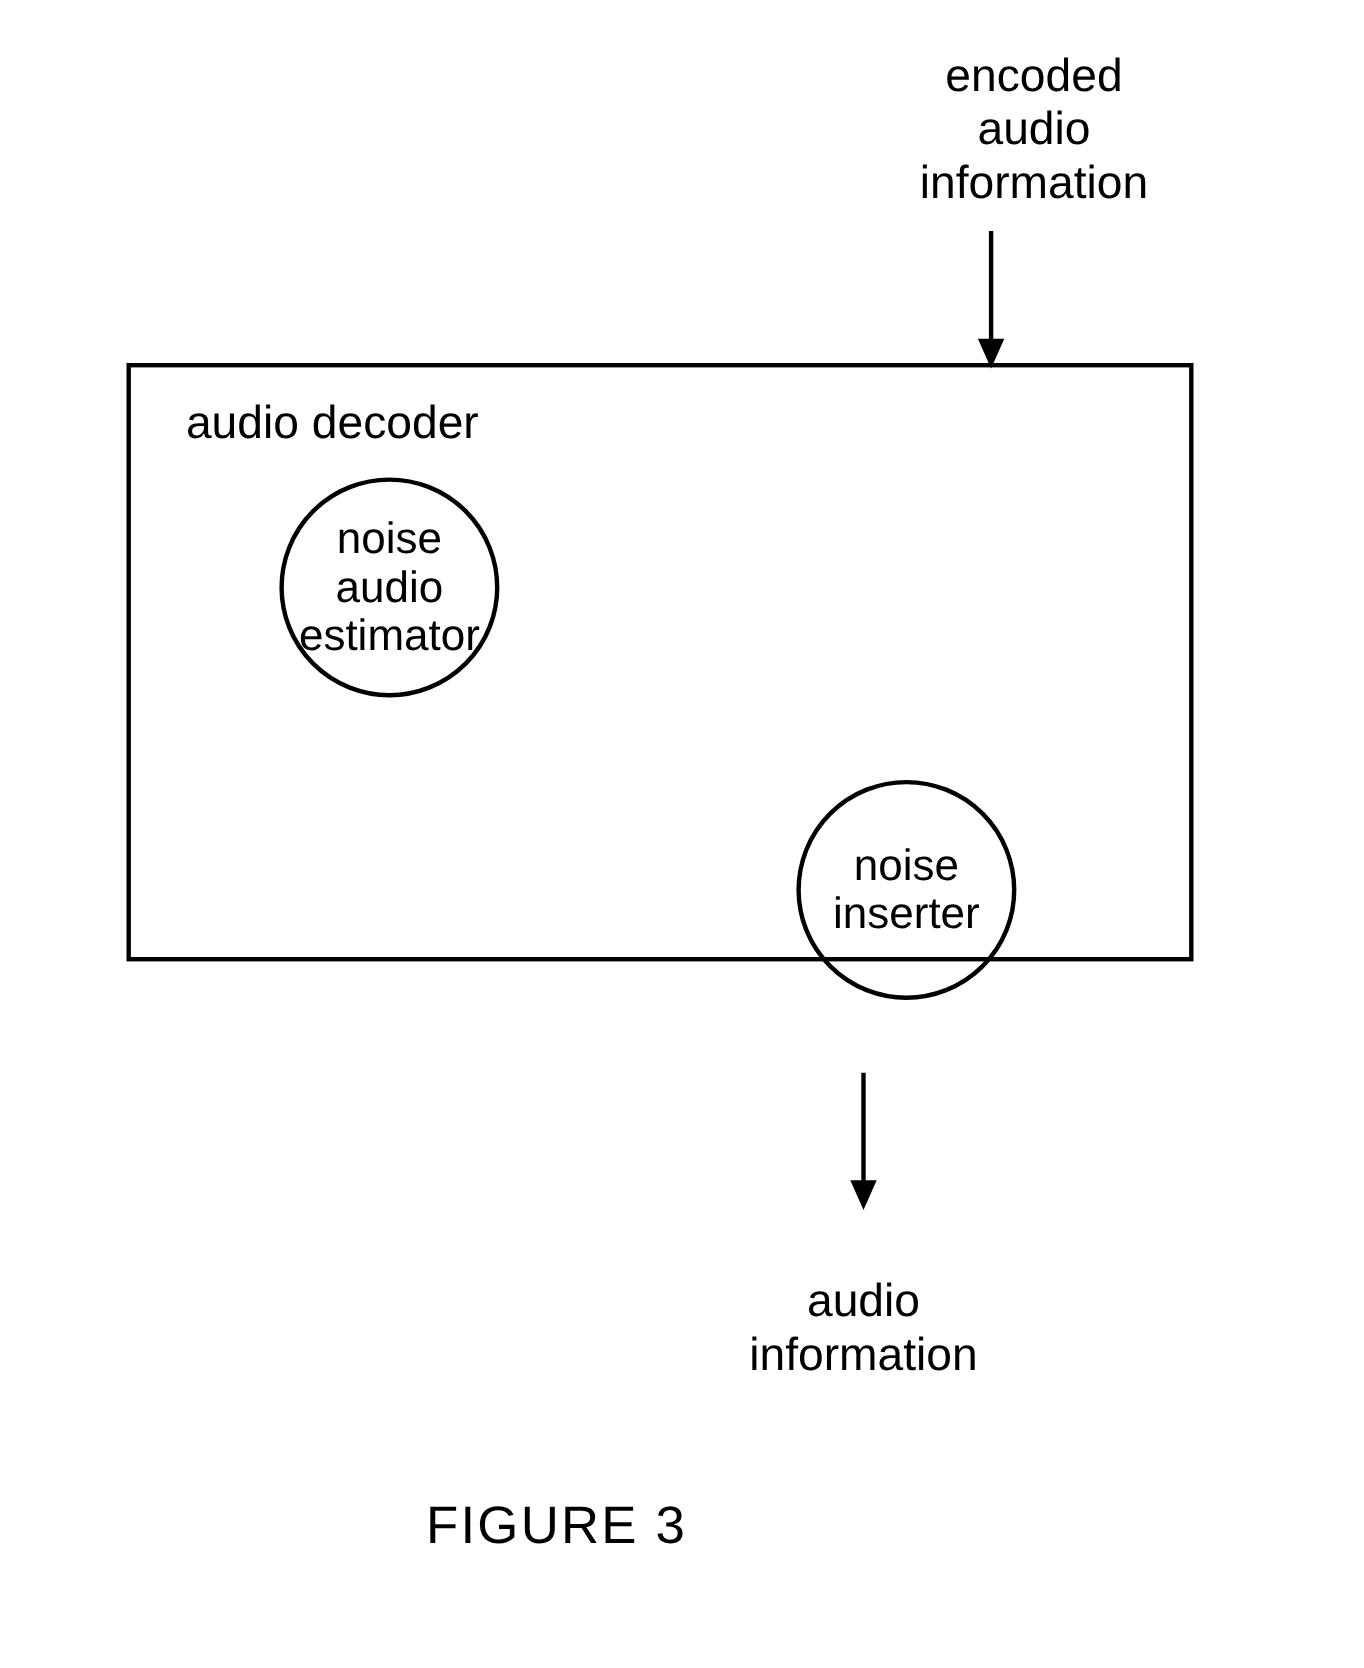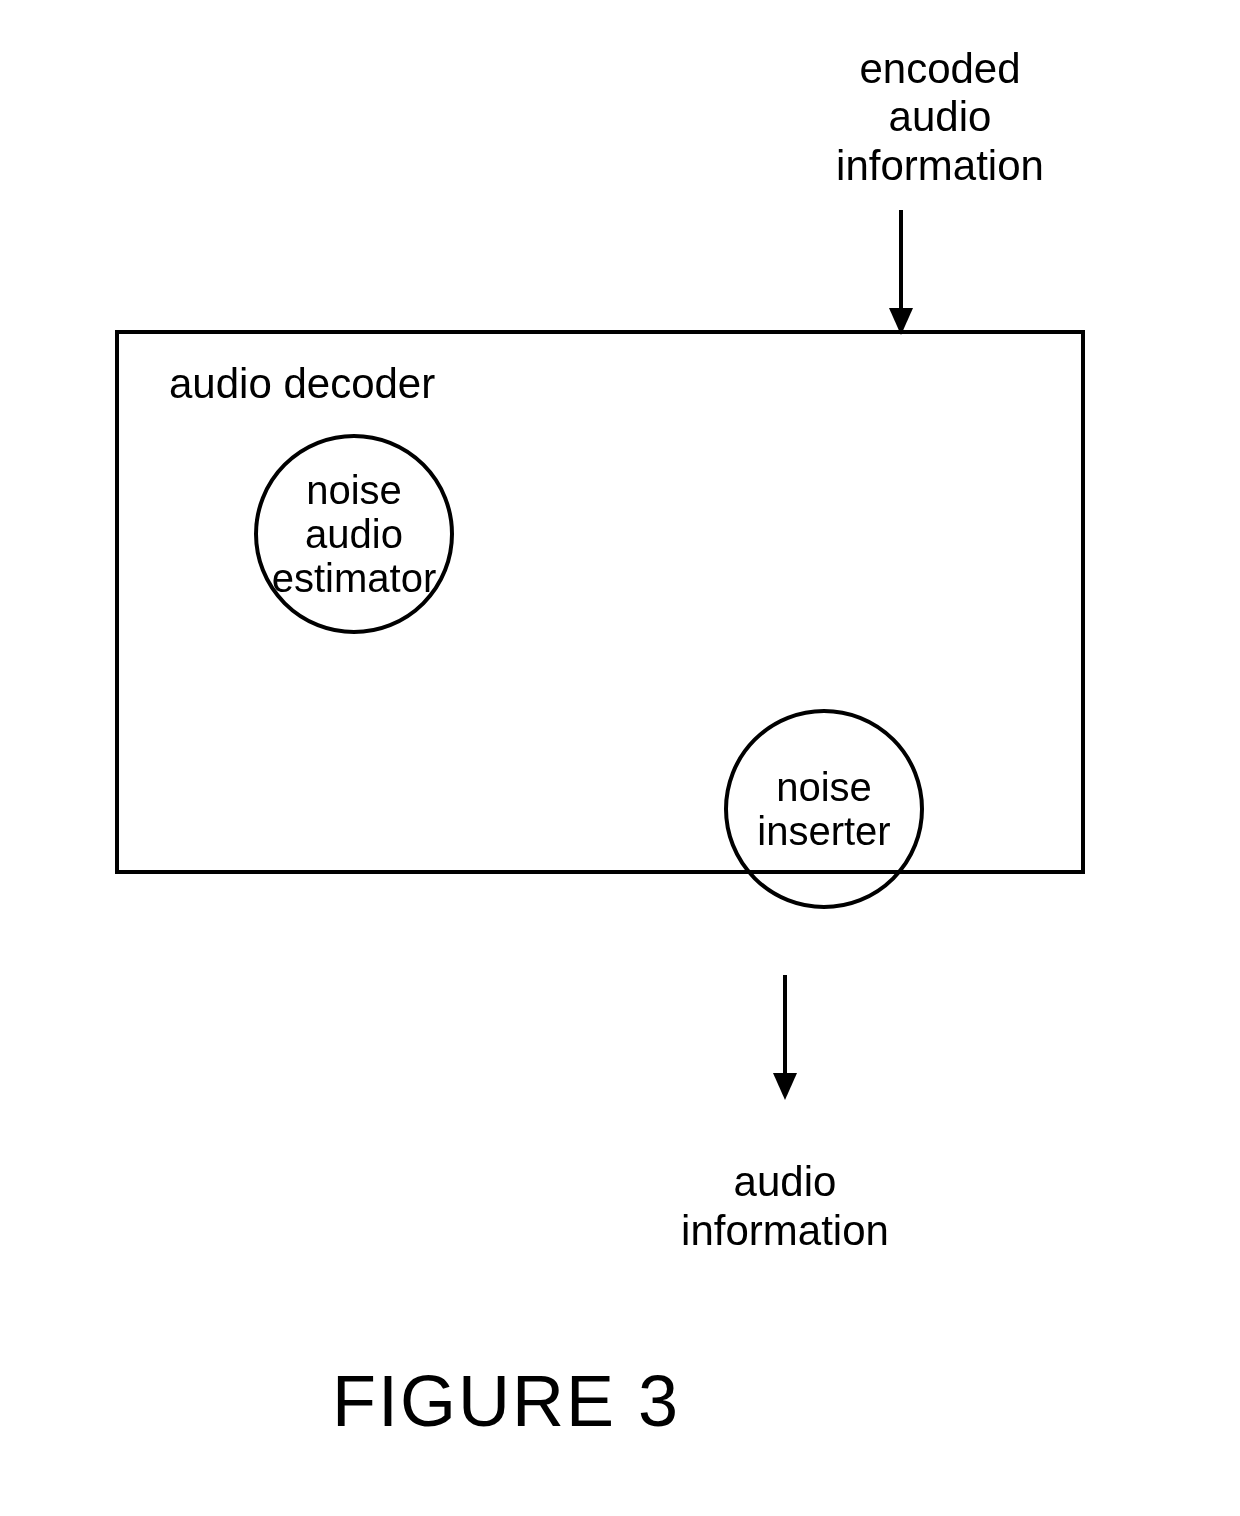--- a/index.html
+++ b/index.html
@@ -100,21 +100,21 @@
       font-weight: 400;
       line-height: 1.15;
       font-stretch: condensed;
     }
     .figure-label {
       position: absolute;
       top: 1360px;
       left: 0;
       width: 1012px;
       text-align: center;
-      font-size: 72px;
+      font-size: 48px;
       font-weight: 400;
       letter-spacing: 2px;
       font-stretch: condensed;
     }
   </style>
 </head>
 <body>
 
 <div class="diagram-container">
 

